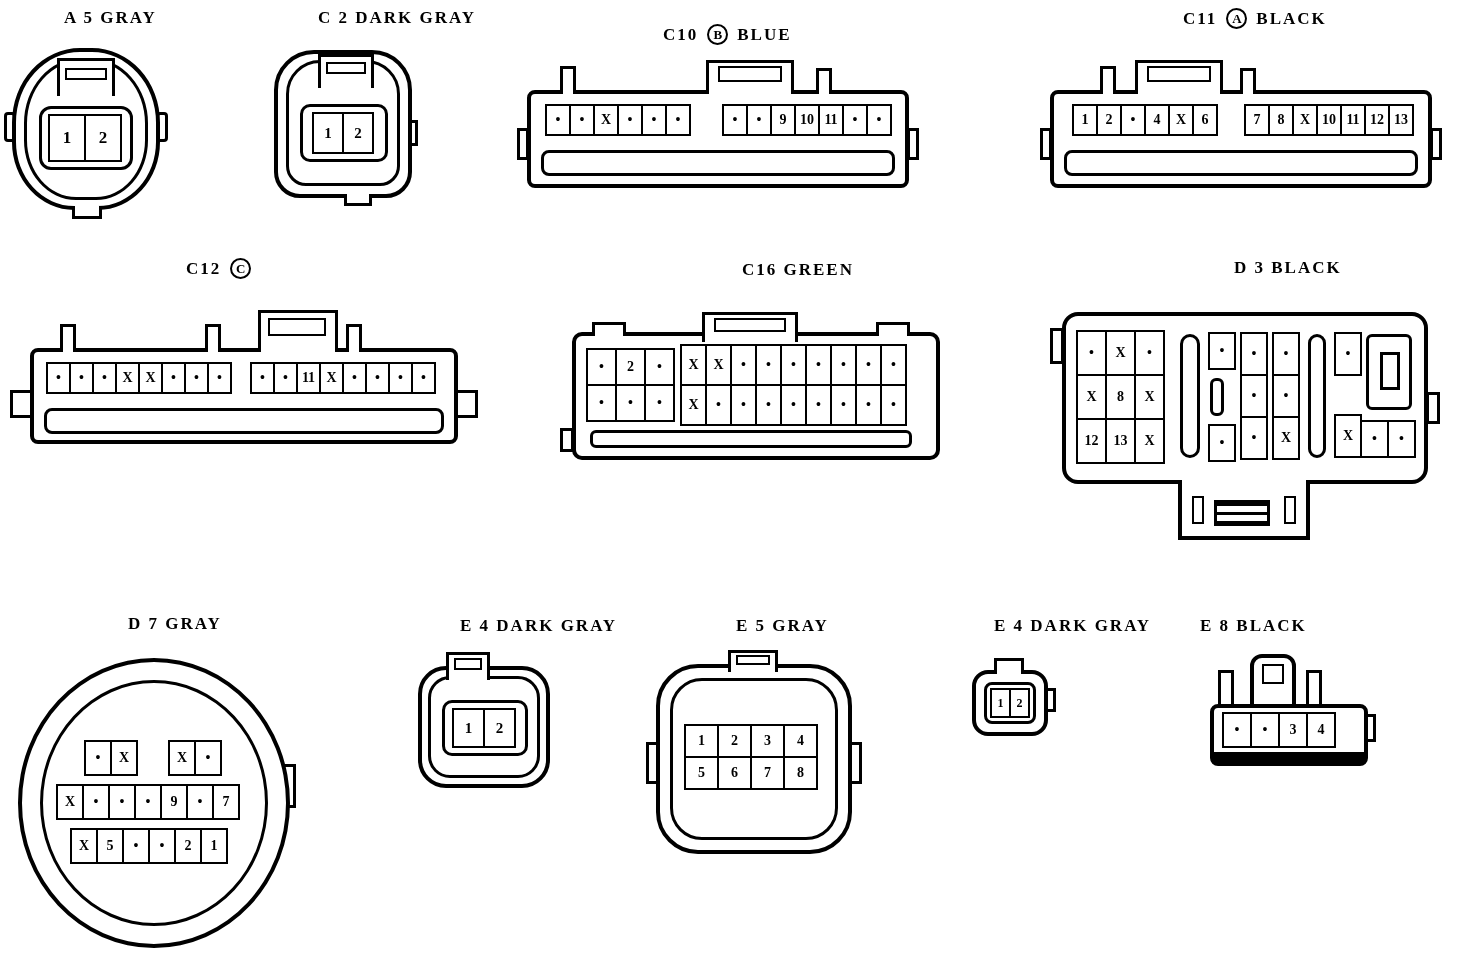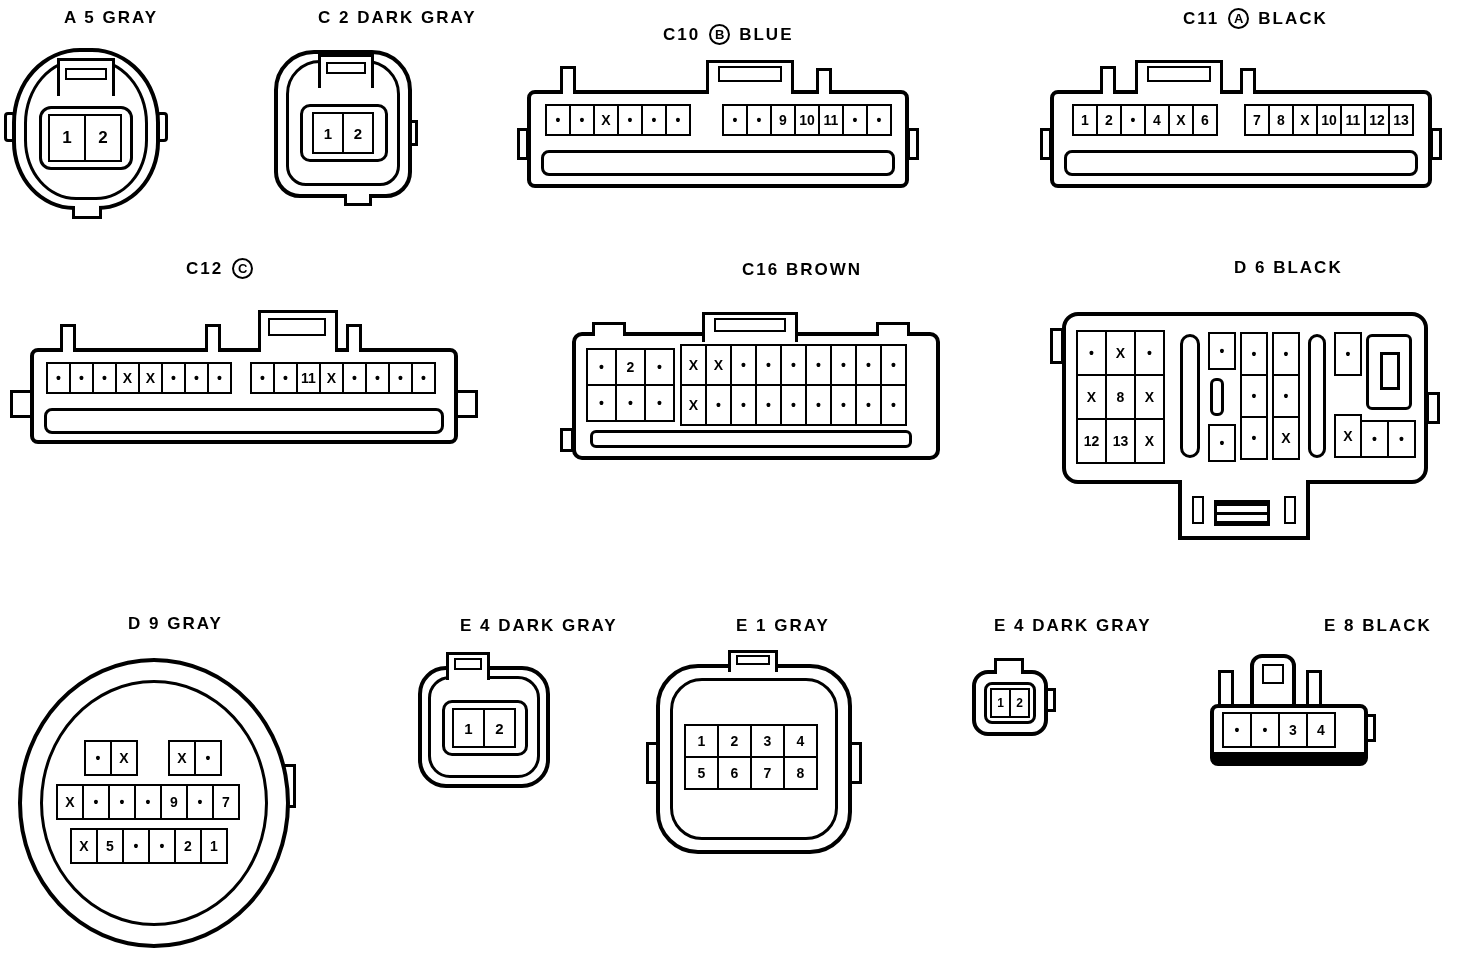--- a/index.html
+++ b/index.html
@@ -1,17 +1,17 @@
 <!DOCTYPE html>
 <html><head>
 <meta charset="utf-8">
 <style>
   html,body { margin:0; padding:0; background:#fff; }
   .canvas { position:relative; width:1472px; height:954px; background:#ffffff;
-            font-family:Liberation Sans, sans-serif; color:#000; overflow:hidden; }
+            font-family:Liberation Serif, serif; color:#000; overflow:hidden; }
   .conn { position:static; }
 
   .title { position:absolute; display:flex; align-items:center; gap:9px;
            font-weight:bold; font-size:17px; letter-spacing:2px; white-space:pre; }
   .circ { width:21px; height:21px; border:2px solid #000; border-radius:50%;
           display:flex; align-items:center; justify-content:center;
           font-size:13px; letter-spacing:0; flex:none; box-sizing:border-box; }
 
   .box { position:absolute; background:#fff; border:3px solid #000; box-sizing:border-box; }
   .hollow { background:transparent; }
@@ -29,21 +29,21 @@
   .prow .pin + .pin { margin-left:-2px; }
   .prow + .prow { margin-top:-2px; }
   .pcol { position:absolute; display:flex; flex-direction:column; }
   .pcol .pin + .pin { margin-top:-2px; }
   .abs { position:absolute; }
 
   
   #t-a5{left:64px;top:8px} #t-c3{left:318px;top:8px} #t-c10{left:663px;top:24px}
   #t-c11{left:1183px;top:8px} #t-c12{left:186px;top:258px} #t-c16{left:742px;top:260px}
   #t-d1{left:1234px;top:258px} #t-d5{left:128px;top:614px} #t-e1{left:460px;top:616px}
-  #t-e2{left:736px;top:616px} #t-e3{left:994px;top:616px} #t-e8{left:1324px;top:616px}
+  #t-e2{left:736px;top:616px} #t-e3{left:994px;top:616px} #t-e8{left:1200px;top:616px}
 
   
   #a5-ear-l{left:4px;top:112px;width:12px;height:30px;border-radius:4px}
   #a5-ear-r{left:156px;top:112px;width:12px;height:30px;border-radius:4px}
   #a5-outer{left:12px;top:48px;width:148px;height:162px;border-width:4px;border-radius:46% 46% 42% 42%}
   #a5-ring{left:24px;top:58px;width:124px;height:142px;border-radius:46% 46% 42% 42%}
   #a5-tab{left:57px;top:58px;width:58px;height:38px}
   #a5-tab-inner{left:65px;top:68px;width:42px;height:12px;border-width:2px}
   #a5-btab{left:72px;top:206px;width:30px;height:13px}
   #a5-inner{left:39px;top:106px;width:94px;height:64px;border-radius:12px}
@@ -204,25 +204,25 @@
   <div class="title" id="t-c11">
     <span>C11</span>
     <span class="circ">A</span>
     <span>BLACK</span>
   </div>
   <div class="title" id="t-c12">
     <span>C12</span>
     <span class="circ">C</span>
     <span></span>
   </div>
-  <div class="title" id="t-c16">C16 BROWN</div>
-  <div class="title" id="t-d1">D 6 BLACK</div>
-  <div class="title" id="t-d5">D 9 GRAY</div>
+  <div class="title" id="t-c16">C16 GREEN</div>
+  <div class="title" id="t-d1">D 3 BLACK</div>
+  <div class="title" id="t-d5">D 7 GRAY</div>
   <div class="title" id="t-e1">E 4 DARK GRAY</div>
-  <div class="title" id="t-e2">E 1 GRAY</div>
+  <div class="title" id="t-e2">E 5 GRAY</div>
   <div class="title" id="t-e3">E 4 DARK GRAY</div>
   <div class="title" id="t-e8">E 8 BLACK</div>
 
   <div class="conn">
     <div class="box" id="a5-ear-l"></div>
     <div class="box" id="a5-ear-r"></div>
     <div class="box" id="a5-outer"></div>
     <div class="box hollow" id="a5-ring"></div>
     <div class="box tab-t" id="a5-tab"></div>
     <div class="box" id="a5-tab-inner"></div>

